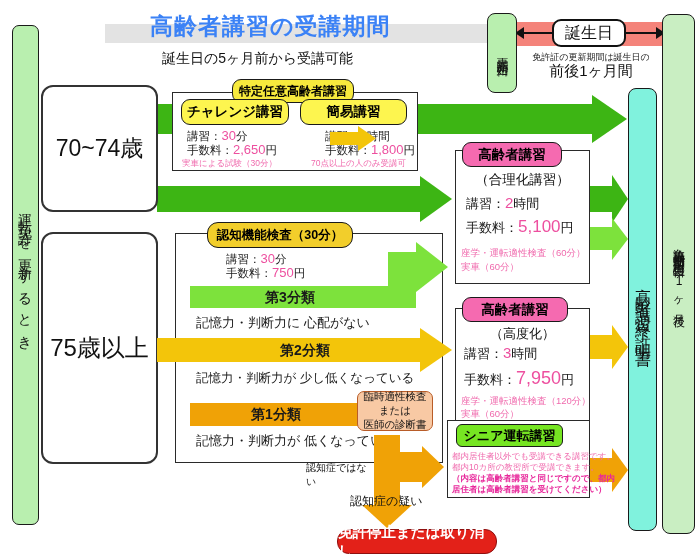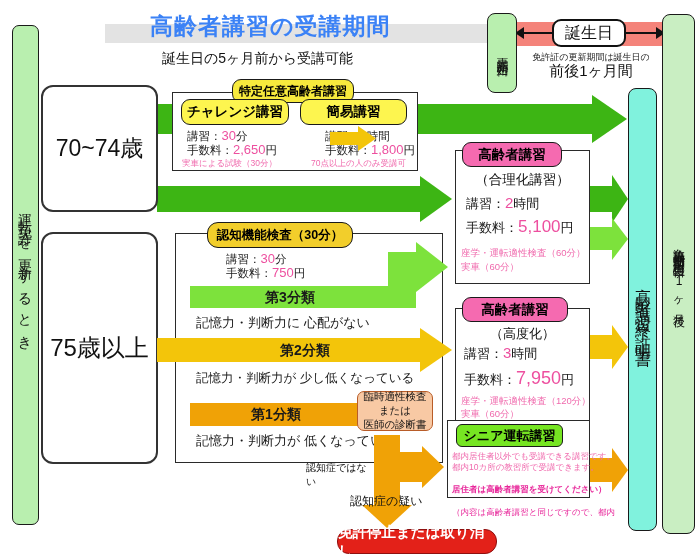--- a/index.html
+++ b/index.html
@@ -190,21 +190,21 @@
   <div class="abs yellow head-r" style="left:612px;top:325px;width:16px;height:44px;"></div>
   <div class="abs orange" style="left:590px;top:458px;width:23px;height:24px;"></div>
   <div class="abs orange head-r" style="left:612px;top:448px;width:16px;height:44px;"></div>
 
   <div class="abs wbox" style="left:447px;top:420px;width:143px;height:78px;"></div>
   <div class="abs hdr-pill center" style="left:456px;top:424px;width:107px;height:23px;background:#76e522;border-radius:6px;">
     <span style="font-size:13px;">シニア運転講習</span>
   </div>
   <div class="abs pnote" style="left:452px;top:451px;">都内居住者以外でも受講できる講習です。</div>
   <div class="abs pnote" style="left:452px;top:462px;">都内10カ所の教習所で受講できます。</div>
-  <div class="abs pnote" style="left:452px;top:473px;font-weight:normal;color:#e8289b;margin-top:34px;">（内容は高齢者講習と同じですので、都内</div>
+  <div class="abs pnote" style="left:452px;top:473px;font-weight:bold;color:#e8289b;">（内容は高齢者講習と同じですので、都内</div>
   <div class="abs pnote" style="left:452px;top:484px;font-weight:bold;color:#e8289b;">居住者は高齢者講習を受けてください）</div>
 
   <div class="abs center" style="left:308px;top:529px;width:160px;height:25px;background:#e32119;border:1.5px solid #8f0f0f;border-radius:12px;margin-left:29px;">
     <span style="font-size:14.5px;font-weight:bold;color:#fff;">免許停止または取り消し</span>
   </div>
 
   <div class="abs center border" style="left:628px;top:88px;width:29px;height:443px;background:#80f2dd;border-radius:8px;">
     <span class="v-text" style="font-size:16px;letter-spacing:7px;color:#111;">高齢者講習終了証明書</span>
   </div>
 

